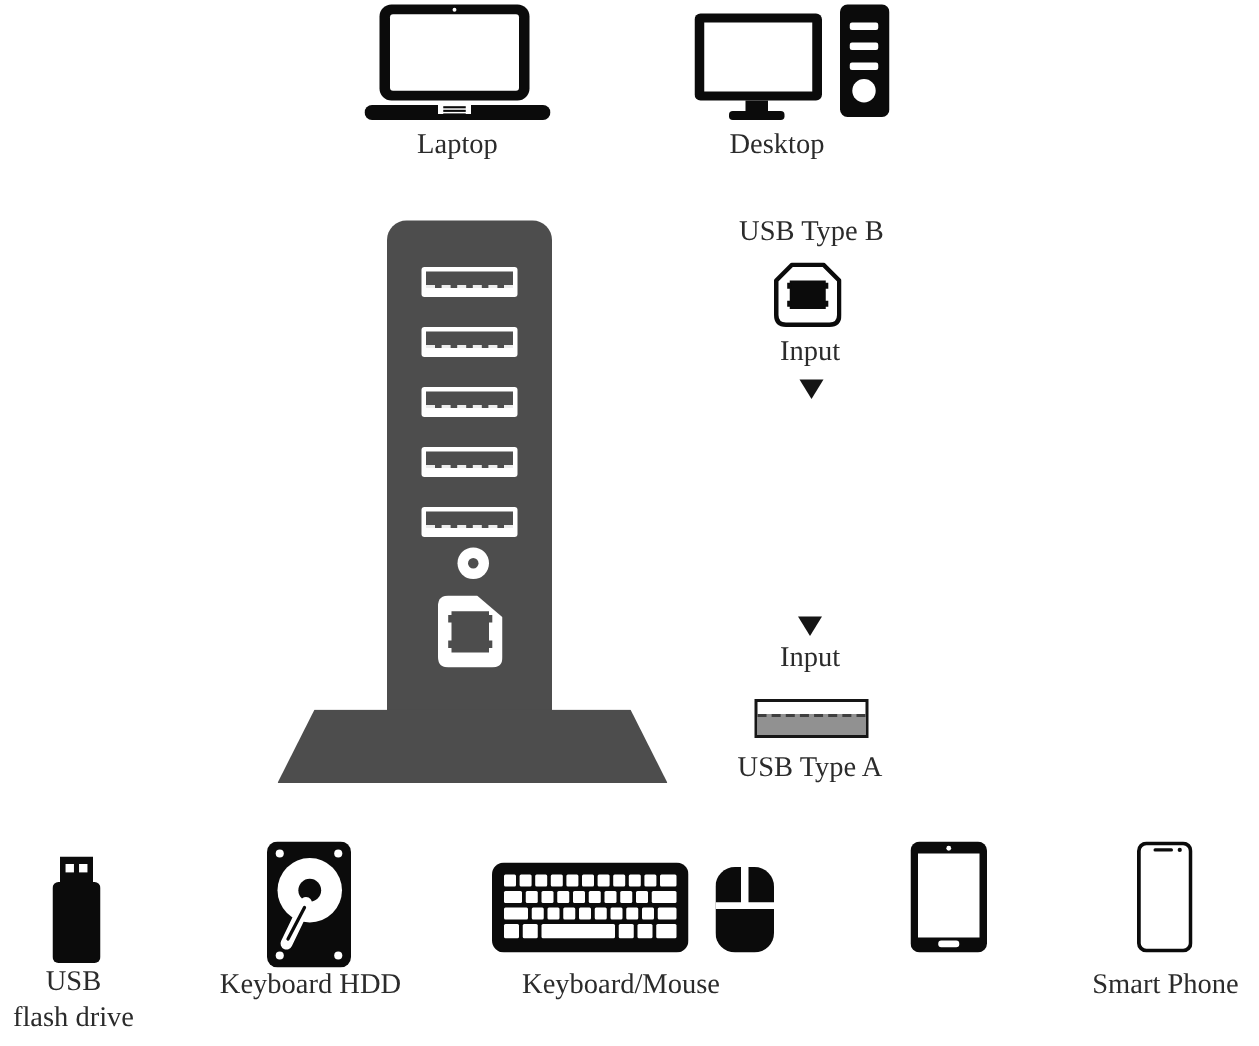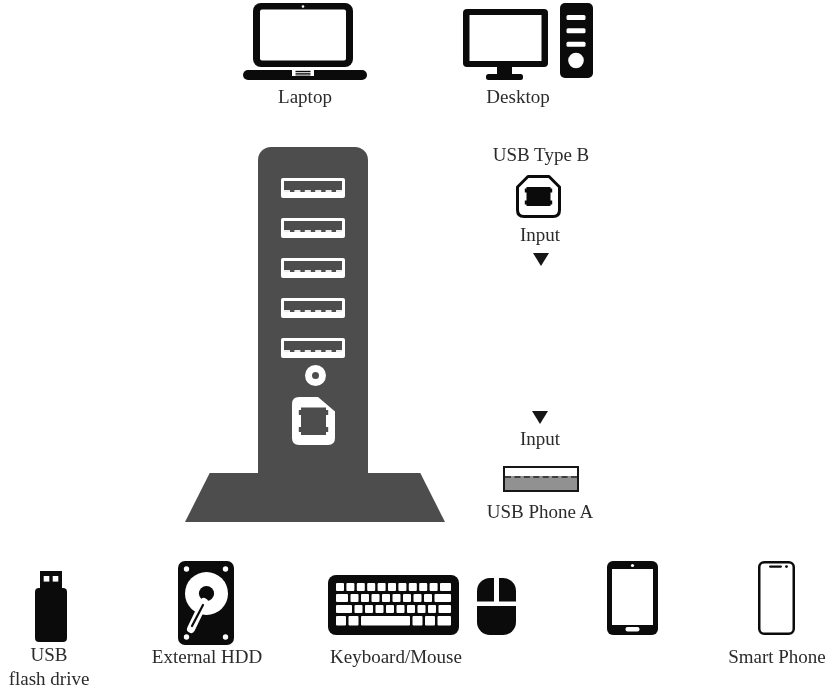--- a/index.html
+++ b/index.html
@@ -124,21 +124,21 @@
   <div class="lbl" style="left:470px;top:223px;width:140px;">Input</div>
   <div class="arrow-down" style="left:533px;top:253px;"></div>
 
   <div class="arrow-down" style="left:532px;top:411px;"></div>
   <div class="lbl" style="left:470px;top:427px;width:140px;">Input</div>
 
   <div class="type-a">
     <div class="face"></div>
   </div>
 
-  <div class="lbl" style="left:460px;top:500px;width:160px;">USB Phone A</div>
+  <div class="lbl" style="left:460px;top:500px;width:160px;">USB Type A</div>
 
   <div class="abs icon" style="left:35px;top:571px;">
     <svg width="32" height="71" viewBox="0 0 32 71">
       <rect class="cfill" x="5" y="0" width="22" height="18"></rect>
       <rect x="8.7" y="5" width="5.6" height="5.6" fill="#fff"></rect>
       <rect x="17.7" y="5" width="5.6" height="5.6" fill="#fff"></rect>
       <rect class="cfill" x="0" y="17" width="32" height="54" rx="4"></rect>
     </svg>
   </div>
   <div class="lbl" style="left:-11px;top:643px;width:120px;">USB
@@ -150,21 +150,21 @@
       <circle cx="28.5" cy="32.5" r="21.5" fill="#fff"></circle>
       <circle class="cfill" cx="28.5" cy="32.5" r="7.6"></circle>
       <line x1="26" y1="41" x2="13" y2="68" stroke="#fff" stroke-width="8" stroke-linecap="round"></line>
       <line x1="25" y1="44" x2="14" y2="65" stroke="currentColor" stroke-width="2.2" stroke-linecap="round"></line>
       <circle cx="8.5" cy="8" r="2.7" fill="#fff"></circle>
       <circle cx="47.5" cy="8" r="2.7" fill="#fff"></circle>
       <circle cx="8.5" cy="76" r="2.7" fill="#fff"></circle>
       <circle cx="47.5" cy="76" r="2.7" fill="#fff"></circle>
     </svg>
   </div>
-  <div class="lbl" style="left:127px;top:645px;width:160px;">External HDD</div>
+  <div class="lbl" style="left:127px;top:645px;width:160px;">Keyboard HDD</div>
 
   <div class="abs icon" style="left:328px;top:575px;">
     <svg width="131" height="60" viewBox="0 0 131 60">
       <rect class="cfill" x="0" y="0" width="131" height="60" rx="8"></rect>
       <g fill="#fff">
         <rect x="8" y="8" width="8" height="8" rx="1"></rect>
           <rect x="18.4" y="8" width="8" height="8" rx="1"></rect>
         <rect x="28.8" y="8" width="8" height="8" rx="1"></rect>
           <rect x="39.2" y="8" width="8" height="8" rx="1"></rect>
         <rect x="49.6" y="8" width="8" height="8" rx="1"></rect>
@@ -203,21 +203,21 @@
       </g>
     </svg>
   </div>
   <div class="abs icon" style="left:477px;top:578px;">
     <svg width="39" height="57" viewBox="0 0 39 57">
       <rect class="cfill" x="0" y="0" width="39" height="57" rx="13"></rect>
       <rect x="17" y="0" width="5" height="27" fill="#fff"></rect>
       <rect x="0" y="23.5" width="39" height="4.5" fill="#fff"></rect>
     </svg>
   </div>
-  <div class="lbl" style="left:296px;top:645px;width:200px;">Keyboard/Mouse</div>
+  <div class="lbl" style="left:314px;top:645px;width:200px;">Keyboard/Mouse</div>
 
   <div class="abs icon" style="left:607px;top:561px;">
     <svg width="51" height="74" viewBox="0 0 51 74">
       <rect class="cfill" x="0" y="0" width="51" height="74" rx="6"></rect>
       <rect x="5" y="8" width="41" height="56" fill="#fff"></rect>
       <circle cx="25.5" cy="4.5" r="1.6" fill="#fff"></circle>
       <rect x="18.5" y="66" width="14" height="4.5" rx="2" fill="#fff"></rect>
     </svg>
   </div>
 

